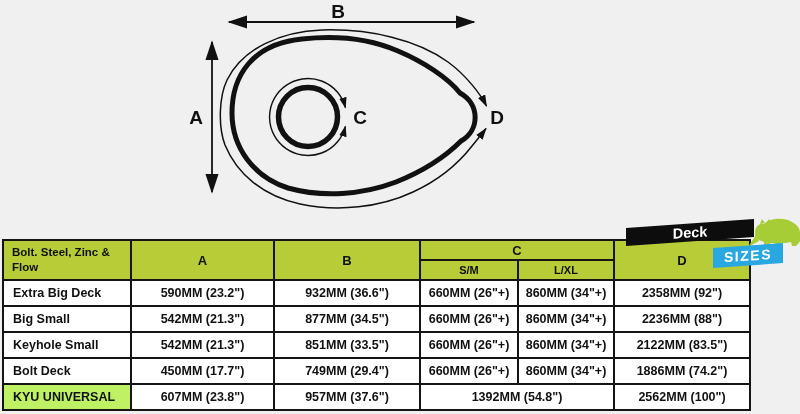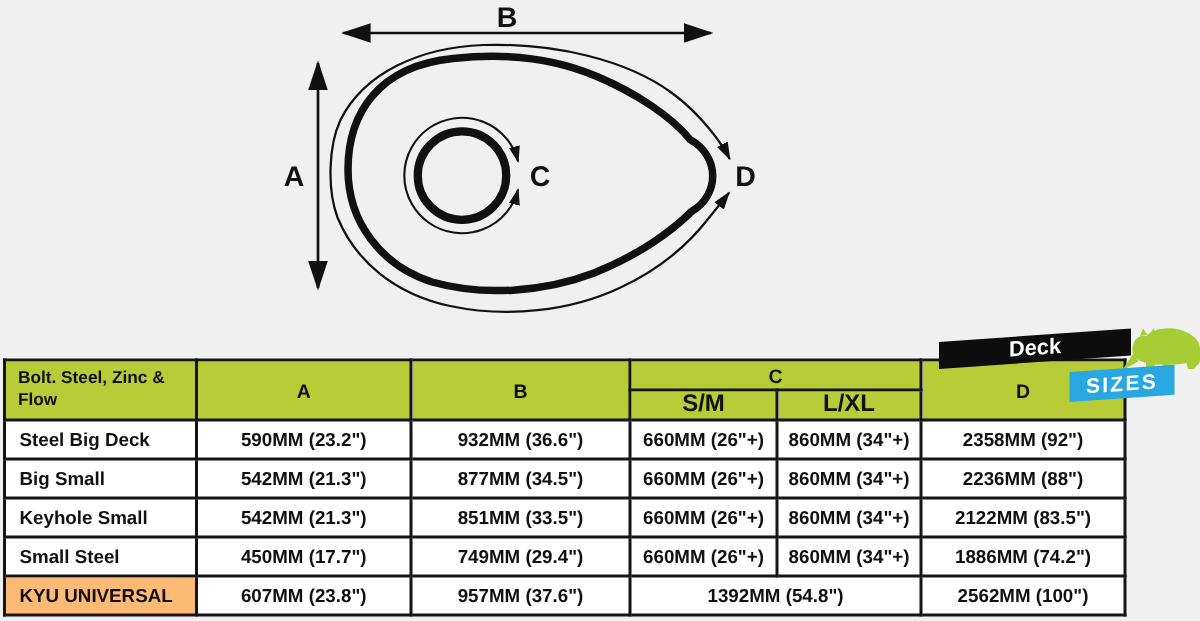--- a/index.html
+++ b/index.html
@@ -7,24 +7,24 @@
   .page { position:relative; width:800px; height:414px; background:#f0f0f0; overflow:hidden; }
   .diagram { position:absolute; left:0; top:0; }
   .diagram text { font-family:"Liberation Sans", sans-serif; font-weight:bold; fill:#111; }
 
   .size-table-wrap { position:absolute; left:2px; top:239px; }
   table { border-collapse:collapse; table-layout:fixed; width:747px; background:#fff; }
   th, td { border:2px solid #151515; color:#111; overflow:hidden; white-space:nowrap; }
   thead tr { height:20px; }
   thead th { background:#b7cc37; font-size:13px; text-align:center; font-weight:bold; }
   thead th.hdr-label { text-align:left; padding:0 8px; font-size:11.5px; white-space:normal; line-height:1.3; }
-  thead th.sub { font-size:16px; }
+  thead th.sub { font-size:11px; }
   tbody td { height:26px; font-size:12.5px; font-weight:bold; text-align:center; }
   tbody td.row-label { text-align:left; padding-left:9px; }
-  tbody tr.hl td.row-label { background:#fdba74; }
+  tbody tr.hl td.row-label { background:#bef264; }
 
   .banner-deck { position:absolute; left:626px; top:228px; width:128px; height:18px;
     background:#0d0d0d; color:#fff; font-weight:bold; font-size:14.5px; text-align:center;
     line-height:18px; transform:skewY(-4deg); transform-origin:left center; z-index:3; }
   .banner-sizes { position:absolute; left:713px; top:248px; width:70px; height:20px;
     background:#29a7e0; color:#fff; font-weight:bold; font-size:14px; text-align:center;
     line-height:20px; letter-spacing:1.5px; transform:skewY(-4deg); transform-origin:left center; z-index:4; }
   .rhino { position:absolute; left:746px; top:215px; z-index:2; }
 </style>
 </head>
@@ -94,21 +94,21 @@
           <th colspan="2">C</th>
           <th rowspan="2">D</th>
         </tr>
         <tr>
           <th class="sub">S/M</th>
           <th class="sub">L/XL</th>
         </tr>
       </thead>
       <tbody>
         <tr>
-          <td class="row-label">Steel Big Deck</td>
+          <td class="row-label">Extra Big Deck</td>
           <td>590MM (23.2")</td>
           <td>932MM (36.6")</td>
           <td>660MM (26"+)</td>
           <td>860MM (34"+)</td>
           <td>2358MM (92")</td>
         </tr>
         <tr>
           <td class="row-label">Big Small</td>
           <td>542MM (21.3")</td>
           <td>877MM (34.5")</td>
@@ -118,21 +118,21 @@
         </tr>
         <tr>
           <td class="row-label">Keyhole Small</td>
           <td>542MM (21.3")</td>
           <td>851MM (33.5")</td>
           <td>660MM (26"+)</td>
           <td>860MM (34"+)</td>
           <td>2122MM (83.5")</td>
         </tr>
         <tr>
-          <td class="row-label">Small Steel</td>
+          <td class="row-label">Bolt Deck</td>
           <td>450MM (17.7")</td>
           <td>749MM (29.4")</td>
           <td>660MM (26"+)</td>
           <td>860MM (34"+)</td>
           <td>1886MM (74.2")</td>
         </tr>
         <tr class="hl">
           <td class="row-label">KYU UNIVERSAL</td>
           <td>607MM (23.8")</td>
           <td>957MM (37.6")</td>

